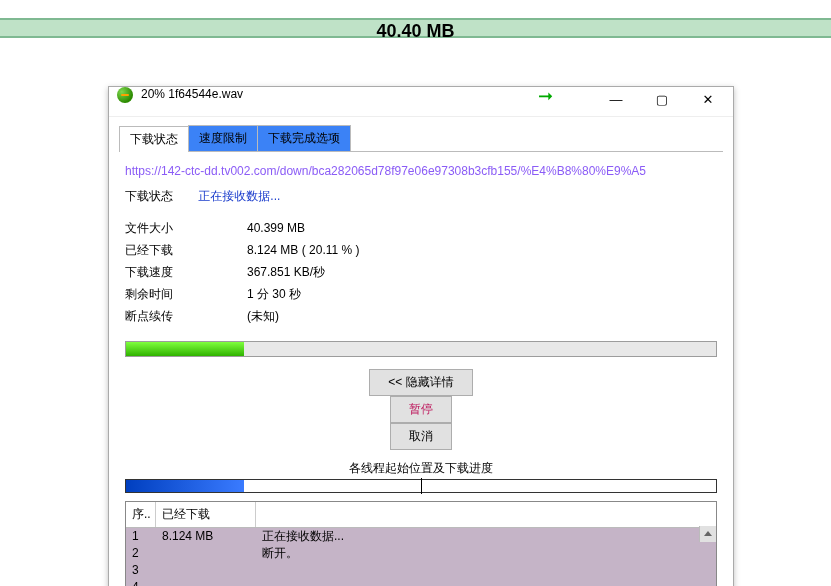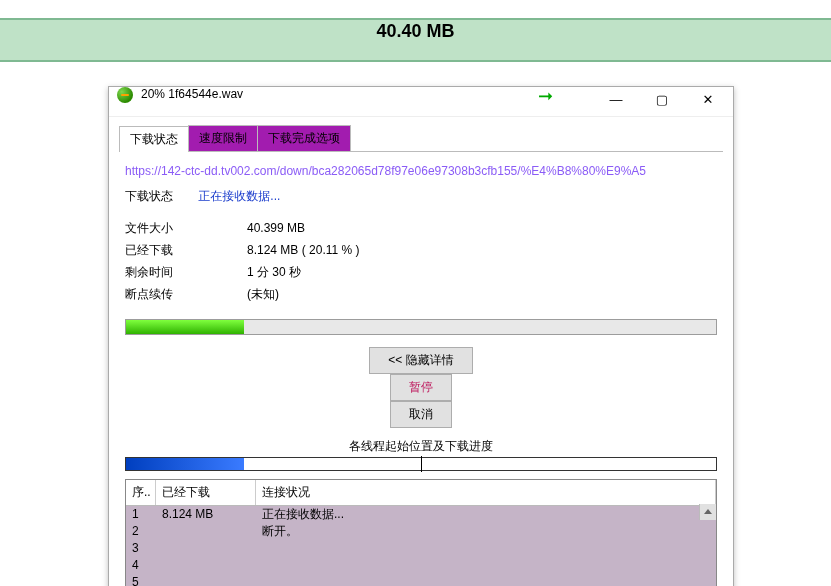--- a/index.html
+++ b/index.html
@@ -1,28 +1,28 @@
 <!DOCTYPE html>
 <html><head>
 <meta charset="utf-8">
 <style>
 * { box-sizing: border-box; margin: 0; padding: 0; }
 body { font-family: "Microsoft YaHei", Tahoma, sans-serif; font-size: 12px; background: #fff; width: 831px; height: 586px; }
-.banner { width: 100%; height: 44px; background: #bfe2c7; border-top: 2px solid #7fb992; border-bottom: 2px solid #7fb992; text-align: center; line-height: 22px; font-weight: bold; font-size: 18px; color: #000; margin-top: 18px; }
+.banner { width: 100%; height: 20px; background: #bfe2c7; border-top: 2px solid #7fb992; border-bottom: 2px solid #7fb992; text-align: center; line-height: 22px; font-weight: bold; font-size: 18px; color: #000; margin-top: 18px; }
 .dialog { position: absolute; left: 108px; top: 86px; width: 626px; background: #fff; border: 1px solid #aaa; box-shadow: 0 2px 6px rgba(0,0,0,.25); }
 .titlebar { height: 30px; display: flex; align-items: flex-start; padding: 0 2px 0 8px; background: #fff; border-bottom: 1px solid #eee; }
 .titlebar .icon { width: 16px; height: 16px; border-radius: 50%; background: radial-gradient(circle at 30% 30%, #7fd84e, #2b8a00 70%); position: relative; }
 .titlebar .icon::after { content:""; position:absolute; left:4px; top:7px; width:8px; height:2px; background:#ffa000; border-radius:1px; }
 .titlebar .title { margin-left: 8px; flex: 1; font-size: 12px; }
 .titlebar .arrow { color: #00aa00; font-size: 18px; margin-right: 40px; line-height: 1; }
 .titlebar .winbtns { display: flex; }
 .titlebar .winbtn { width: 46px; height: 28px; text-align: center; line-height: 26px; font-size: 13px; background: #fff; cursor: pointer; }
 .content { padding: 8px 10px 10px 10px; }
 .tabs { display: flex; border-bottom: 1px solid #bbb; }
-.tab { padding: 4px 10px; border: 1px solid #bbb; border-bottom: none; margin-right: -1px; background: #a21caf; font-size: 12px; cursor: pointer; }
+.tab { padding: 4px 10px; border: 1px solid #bbb; border-bottom: none; margin-right: -1px; background: #3b82f6; font-size: 12px; cursor: pointer; }
 .tab.active { background: #fff; position: relative; top: 1px; }
 .url { margin: 12px 6px 10px 6px; font-size: 12px; color: #8b5cf6; white-space: nowrap; overflow: hidden; }
 .statusrow { margin: 0 6px 12px 6px; font-size: 12px; }
 .statusrow .label { display: inline-block; width: 70px; }
 .statusrow .link { color: #1a3ccc; }
 .grid { margin: 0 6px; }
 .grid .row { display: flex; line-height: 22px; }
 .grid .row .k { width: 122px; }
 .progress-outer { margin: 14px 6px 12px 6px; height: 16px; border: 1px solid #9c9c9c; background: #e8e8e8; position: relative; }
 .progress-inner { height: 100%; background: linear-gradient(to bottom, #7fff3e, #2fb200); }
@@ -80,20 +80,24 @@
     <div class="grid">
       <div class="row">
           <div class="k">文件大小</div>
           <div>40.399  MB</div>
         </div>
       <div class="row">
           <div class="k">已经下载</div>
           <div>8.124  MB   ( 20.11 % )</div>
         </div>
       <div class="row">
+          <div class="k">下载速度</div>
+          <div>367.851  KB/秒</div>
+        </div>
+      <div class="row">
           <div class="k">剩余时间</div>
           <div>1 分 30 秒</div>
         </div>
       <div class="row">
           <div class="k">断点续传</div>
           <div>(未知)</div>
         </div>
     </div>
 
     <div class="progress-outer">
@@ -110,21 +114,20 @@
     <div class="segtitle">各线程起始位置及下载进度</div>
     <div class="segbar">
       <div class="fill-l"></div>
       <div class="tick" style="left:50%"></div>
     </div>
 
     <div class="thread-wrap">
       <div class="thread-head">
         <div class="col c0">序..</div>
         <div class="col c1">已经下载</div>
-        <div class="col c2">连接状况</div>
       </div>
       <div class="thread-body" id="thread-body">
           <div class="trow">
             <div class="col c0">1</div>
             <div class="col c1">8.124 MB</div>
             <div class="col c2">正在接收数据...</div>
           </div>
           <div class="trow">
             <div class="col c0">2</div>
             <div class="col c1"></div>

